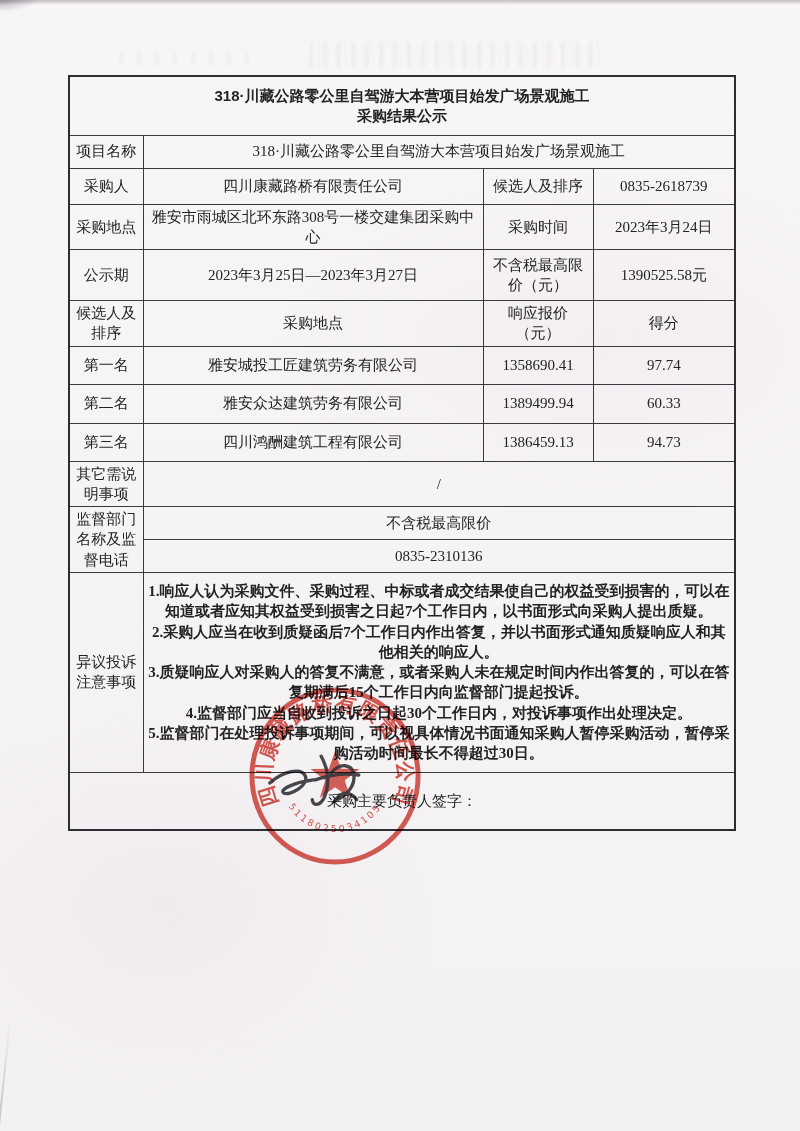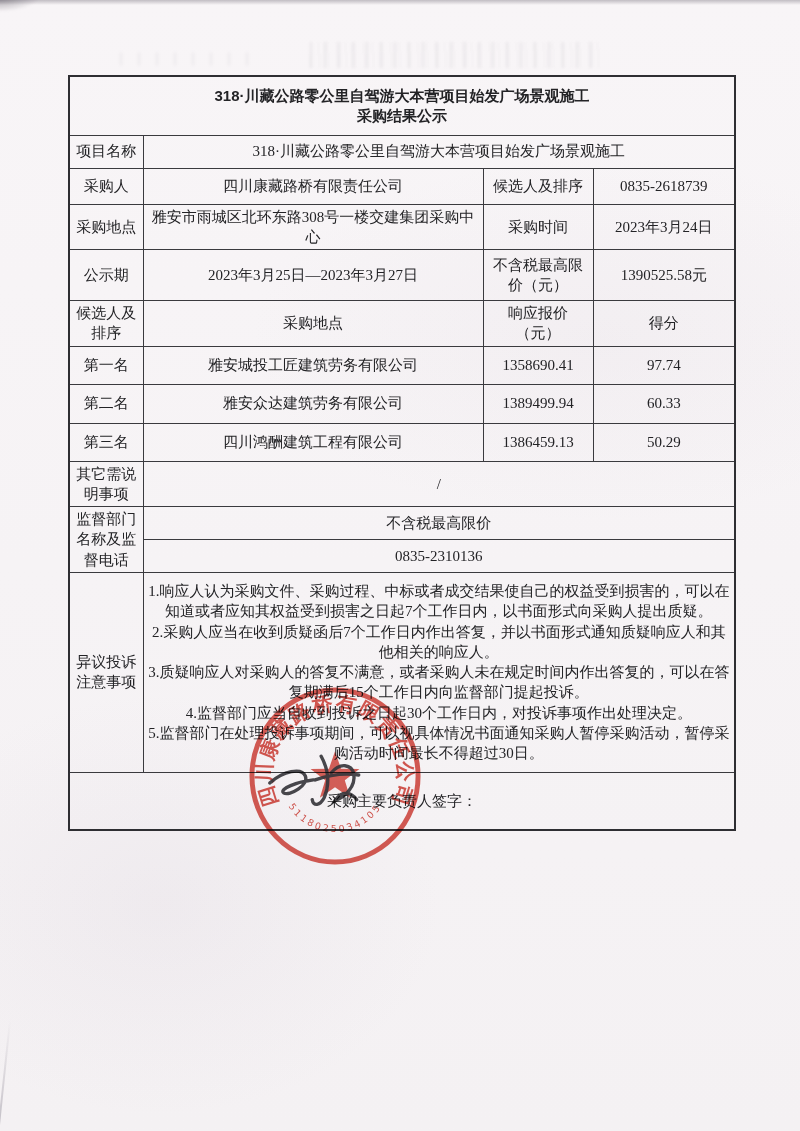--- a/index.html
+++ b/index.html
@@ -92,21 +92,21 @@
     text-align: left;
     font-size: 15px;
     line-height: 1.42;
     padding: 5px 8px 4px 8px;
   }
   td.sign-cell {
     text-align: left;
     padding-left: 12px;
     font-size: 15.5px;
   }
-  .notice p { margin: 0; }
+  .notice p { margin: 0; font-weight: bold; }
 
   .stamp {
     position: absolute; left: 246px; top: 686px;
     width: 178px; height: 180px;
     mix-blend-mode: multiply;
     opacity: 0.93;
   }
 </style>
 </head>
 <body>
@@ -177,21 +177,21 @@
     <tr class="r-c2">
       <td>第二名</td>
       <td>雅安众达建筑劳务有限公司</td>
       <td class="c3">1389499.94</td>
       <td>60.33</td>
     </tr>
     <tr class="r-c3">
       <td>第三名</td>
       <td>四川鸿酬建筑工程有限公司</td>
       <td class="c3">1386459.13</td>
-      <td>50.29</td>
+      <td>94.73</td>
     </tr>
 
     <tr class="r-other">
       <td>其它需说明事项</td>
       <td colspan="3">/</td>
     </tr>
 
     <tr class="r-sup1">
       <td rowspan="2">监督部门名称及监督电话</td>
       <td colspan="3">不含税最高限价</td>

